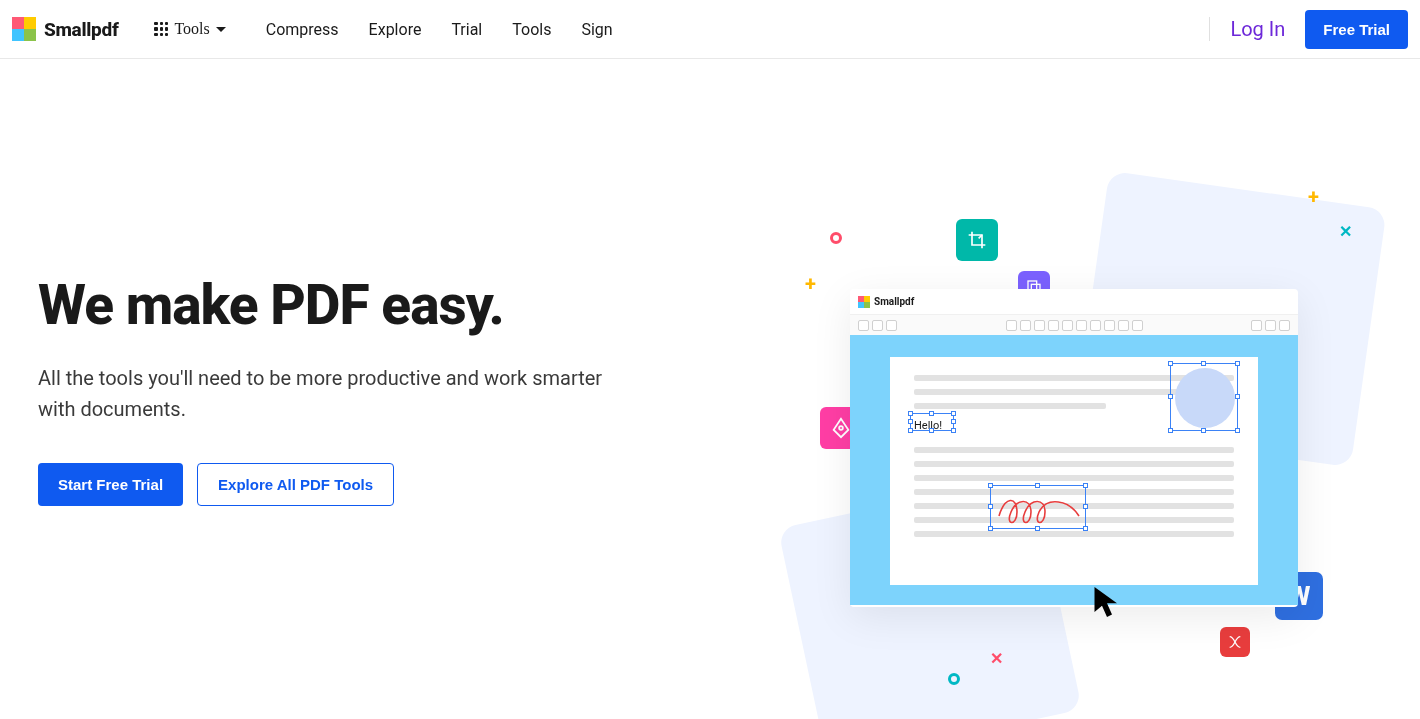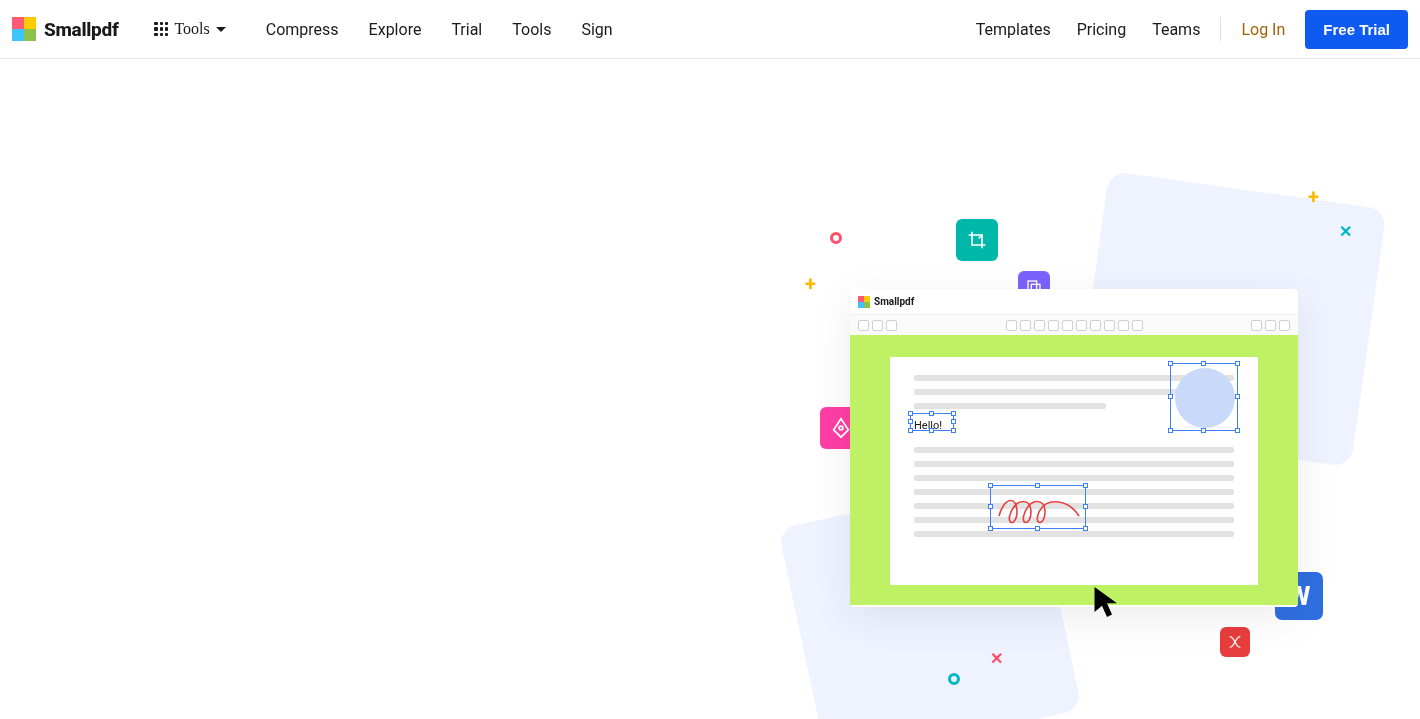--- a/index.html
+++ b/index.html
@@ -16,21 +16,21 @@
 .grid-icon{width:14px;height:14px;display:grid;grid-template-columns:repeat(3,1fr);grid-template-rows:repeat(3,1fr);gap:2px;}
 .grid-icon span{background:#1a1a1a;border-radius:1px;}
 .tools-label{font-size:16px;font-weight:500;font-family:Liberation Serif, serif;}
 .caret{width:0;height:0;border-left:5px solid transparent;border-right:5px solid transparent;border-top:5px solid #1a1a1a;}
 .nav-primary{display:flex;gap:30px;margin-left:40px;}
 .nav-primary a{font-size:16px;color:#1a1a1a;text-decoration:none;}
 .spacer{flex:1;}
 .nav-secondary{display:flex;gap:26px;align-items:center;}
 .nav-secondary a{font-size:16px;color:#1a1a1a;text-decoration:none;}
 .vsep{width:1px;height:24px;background:#e0e0e0;margin:0 20px;}
-.login{font-size:16px;color:#a16207;text-decoration:none;}
+.login{font-size:20px;color:#6d28d9;text-decoration:none;}
 .btn-primary{background:#0f5af0;color:#fff;border:none;border-radius:4px;padding:11px 18px;font-size:15px;font-weight:700;cursor:pointer;margin-left:20px;margin-right:0;}
 .hero{display:flex;padding:60px 0 0 38px;height:660px;position:relative;}
 .hero-left{width:640px;padding-top:158px;}
 .hero-title{font-size:55px;font-weight:800;letter-spacing:-1px;line-height:1.05;}
 .hero-sub{font-size:20px;color:#3a3a3a;margin-top:28px;line-height:1.55;max-width:590px;}
 .hero-ctas{display:flex;gap:14px;margin-top:38px;}
 .btn-solid{background:#0f5af0;color:#fff;border:none;border-radius:4px;padding:13px 20px;font-size:15px;font-weight:700;cursor:pointer;}
 .btn-outline{background:#fff;color:#0f5af0;border:1px solid #0f5af0;border-radius:4px;padding:12px 20px;font-size:15px;font-weight:700;cursor:pointer;}
 .hero-right{position:absolute;left:720px;top:60px;width:700px;height:640px;}
 .float-icon{position:absolute;width:42px;height:42px;border-radius:6px;display:flex;align-items:center;justify-content:center;}
@@ -41,21 +41,21 @@
 .doc-header{height:26px;display:flex;align-items:center;gap:4px;padding:0 8px;border-bottom:1px solid #f0f0f0;}
 .doc-logo{width:12px;height:12px;display:grid;grid-template-columns:1fr 1fr;grid-template-rows:1fr 1fr;}
 .doc-logo>div:nth-child(1){background:#ff5975;}
 .doc-logo>div:nth-child(2){background:#ffcb00;}
 .doc-logo>div:nth-child(3){background:#40c4ff;}
 .doc-logo>div:nth-child(4){background:#8bc34a;}
 .doc-brand{font-size:10px;font-weight:700;}
 .doc-toolbar{height:20px;background:#fafafa;display:flex;align-items:center;justify-content:space-between;padding:0 8px;}
 .tb-grp{display:flex;gap:3px;}
 .tb-btn{width:11px;height:11px;border:1px solid #d0d0d0;border-radius:2px;background:#fff;}
-.doc-canvas{background:#bef264;height:270px;padding:22px 40px;position:relative;text-decoration:underline;}
+.doc-canvas{background:#7dd3fc;height:270px;padding:22px 40px;position:relative;text-decoration:underline;}
 .page{background:#fff;height:228px;padding:18px 24px;position:relative;}
 .tline{height:6px;background:#e2e2e2;border-radius:2px;margin-bottom:8px;}
 .tline.short{width:60%;}
 .sel{position:absolute;border:1px solid #3b82f6;}
 .sel .h{position:absolute;width:5px;height:5px;background:#fff;border:1px solid #3b82f6;}
 .sel .h.tl{top:-3px;left:-3px;}.sel .h.tr{top:-3px;right:-3px;}.sel .h.bl{bottom:-3px;left:-3px;}.sel .h.br{bottom:-3px;right:-3px;}
 .sel .h.tm{top:-3px;left:50%;margin-left:-3px;}.sel .h.bm{bottom:-3px;left:50%;margin-left:-3px;}
 .sel .h.ml{top:50%;left:-3px;margin-top:-3px;}.sel .h.mr{top:50%;right:-3px;margin-top:-3px;}
 .circle-shape{width:60px;height:60px;background:#c8d9f9;border-radius:50%;}
 .hello{font-size:11px;padding:2px 3px;}
@@ -95,31 +95,34 @@
     <span class="caret"></span>
   </div>
   <nav class="nav-primary">
     <a href="#">Compress</a>
     <a href="#">Explore</a>
     <a href="#">Trial</a>
     <a href="#">Tools</a>
     <a href="#">Sign</a>
   </nav>
   <div class="spacer"></div>
-  <nav class="nav-secondary">
-    <a href="#">Templates</a>
-    <a href="#">Pricing</a>
-    <a href="#">Teams</a>
-  </nav>
   <div class="vsep"></div>
   <a href="#" class="login">Log In</a>
   <button class="btn-primary">Free Trial</button>
 </header>
 
 <section class="hero">
+  <div class="hero-left">
+    <h1 class="hero-title">We make PDF easy.</h1>
+    <p class="hero-sub">All the tools you'll need to be more productive and work smarter with documents.</p>
+    <div class="hero-ctas">
+      <button class="btn-solid">Start Free Trial</button>
+      <button class="btn-outline">Explore All PDF Tools</button>
+    </div>
+  </div>
 
   <div class="hero-right">
     <div class="bgshape s1"></div>
     <div class="bgshape s2"></div>
 
     <div class="deco plus" style="left:85px;top:153px;color:#ffb800;">+</div>
     <div class="deco plus" style="left:588px;top:66px;color:#ffb800;">+</div>
     <div class="deco ring" style="left:110px;top:113px;border-color:#ff4d6a;"></div>
     <div class="deco ring" style="left:228px;top:554px;border-color:#00b8c4;"></div>
     <div class="deco xmark" style="left:619px;top:103px;color:#00b8c4;">✕</div>

